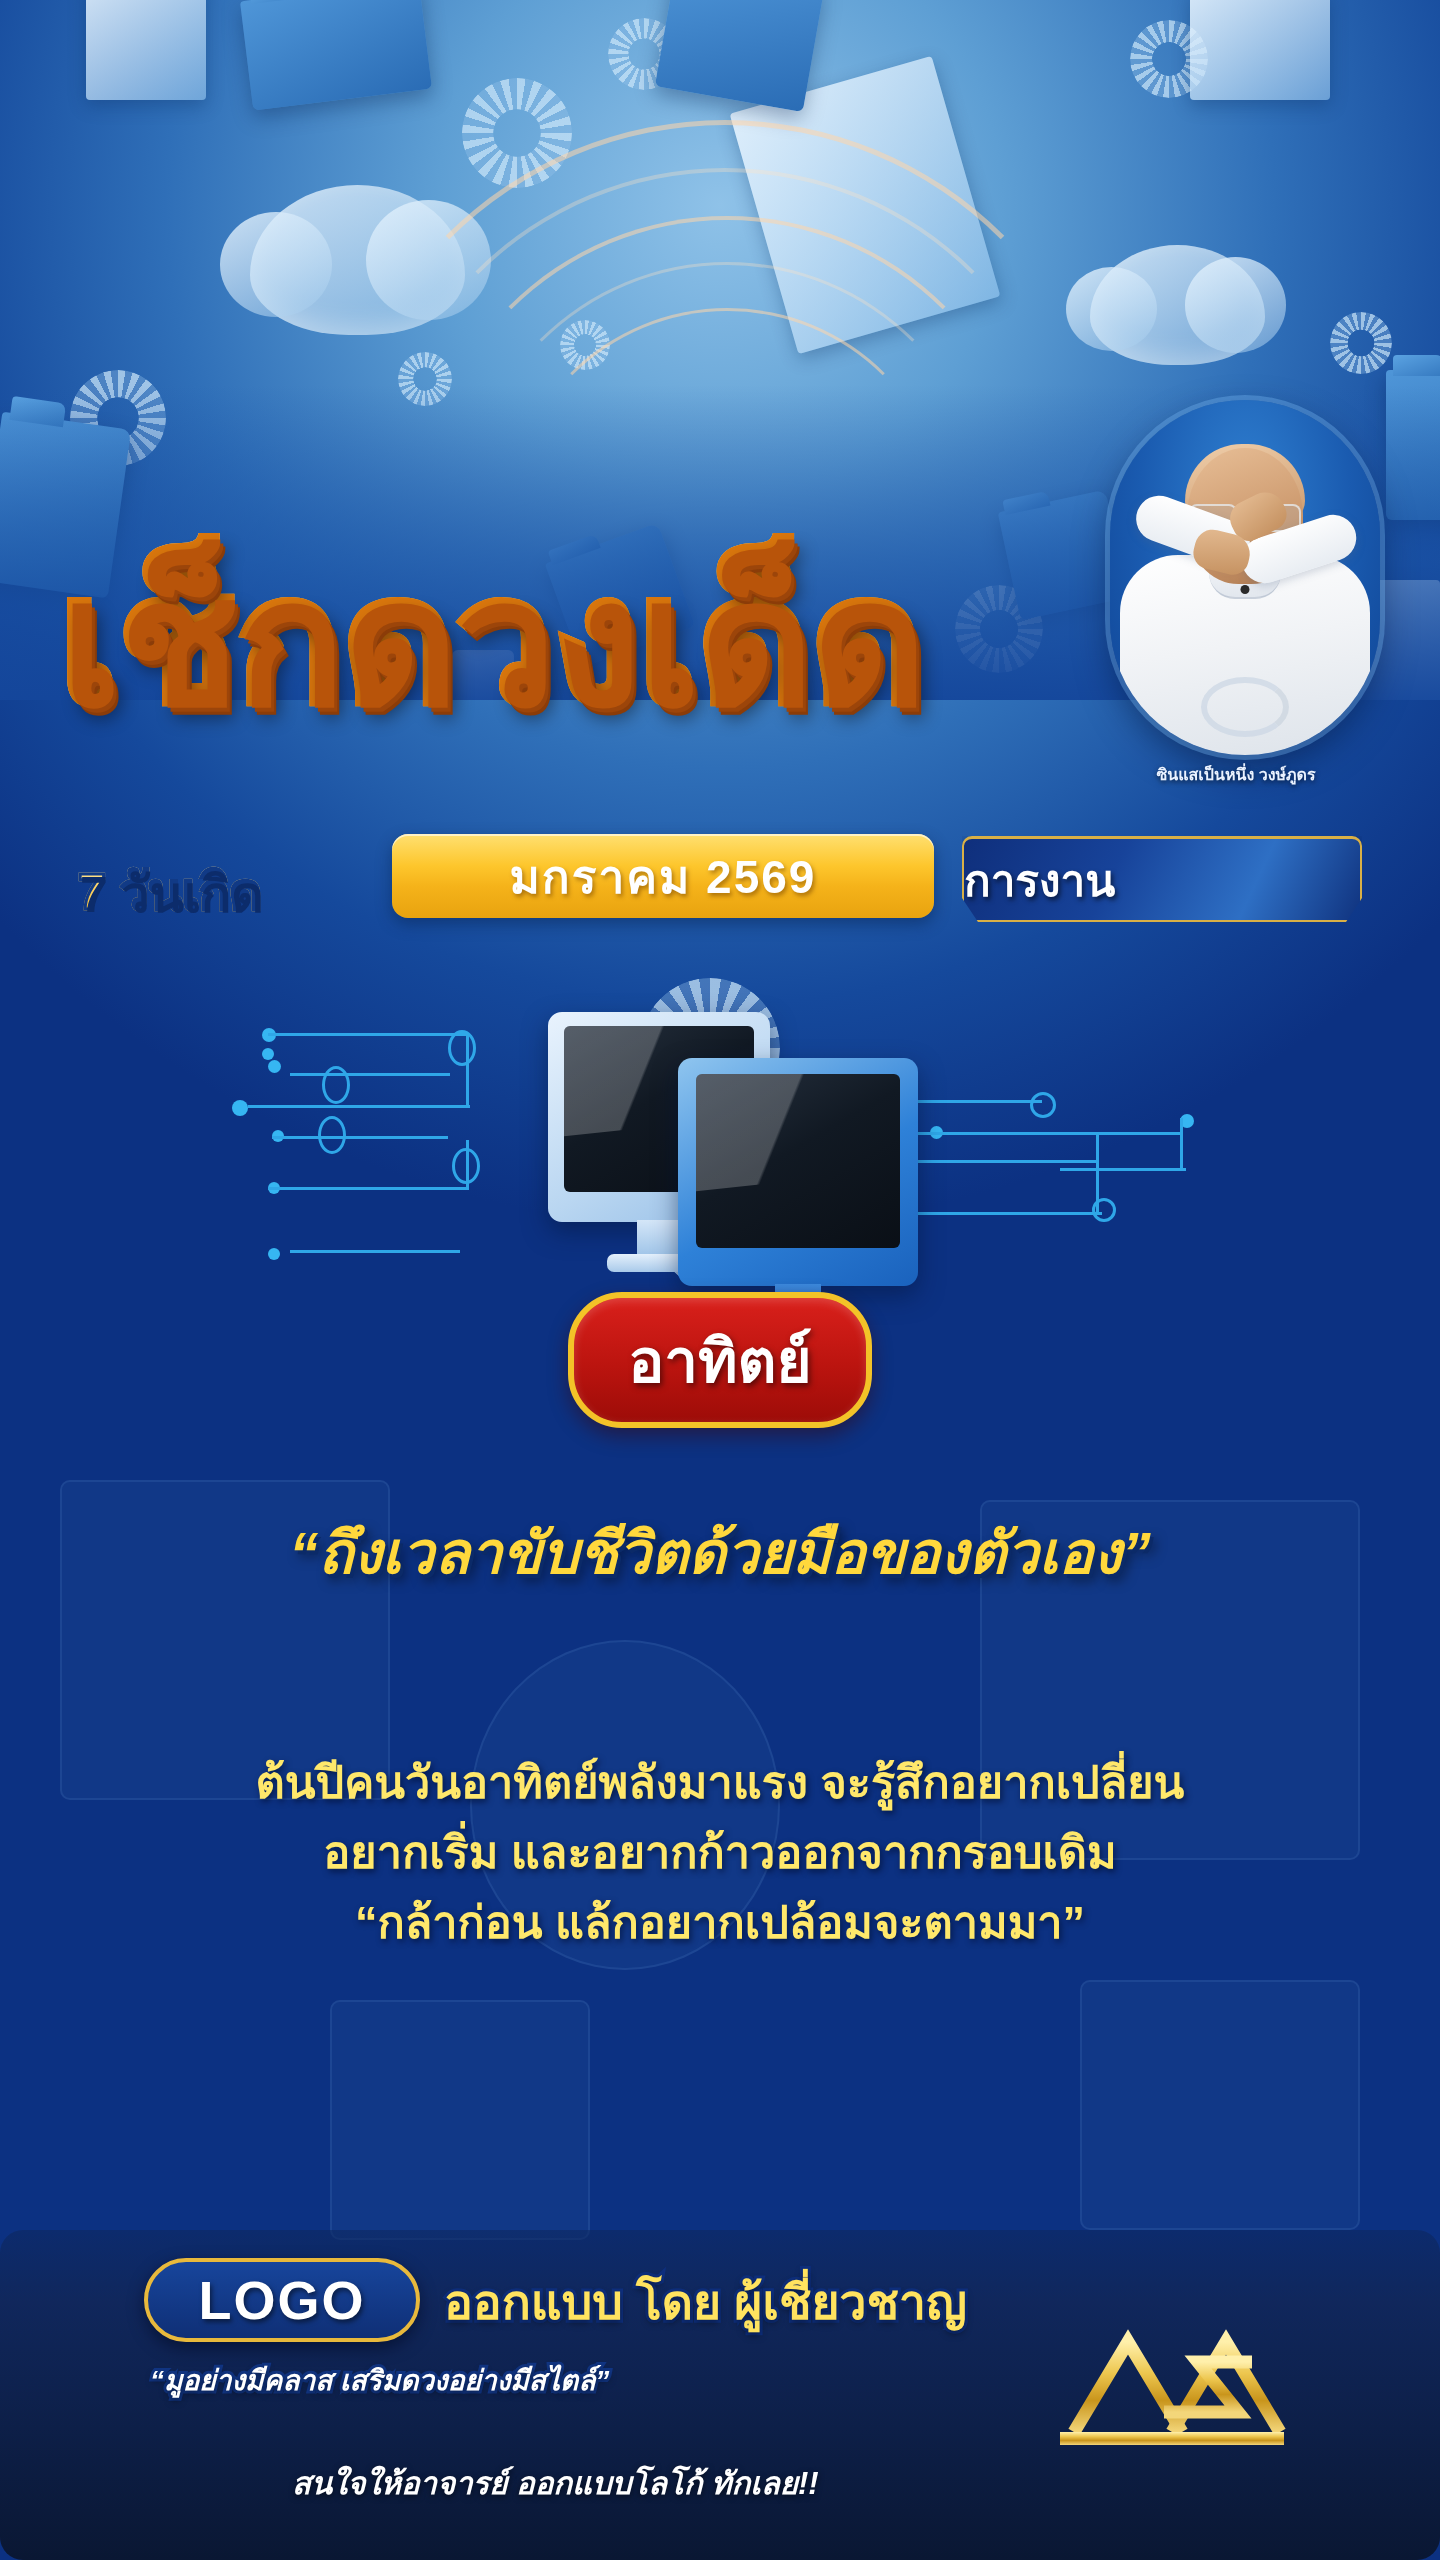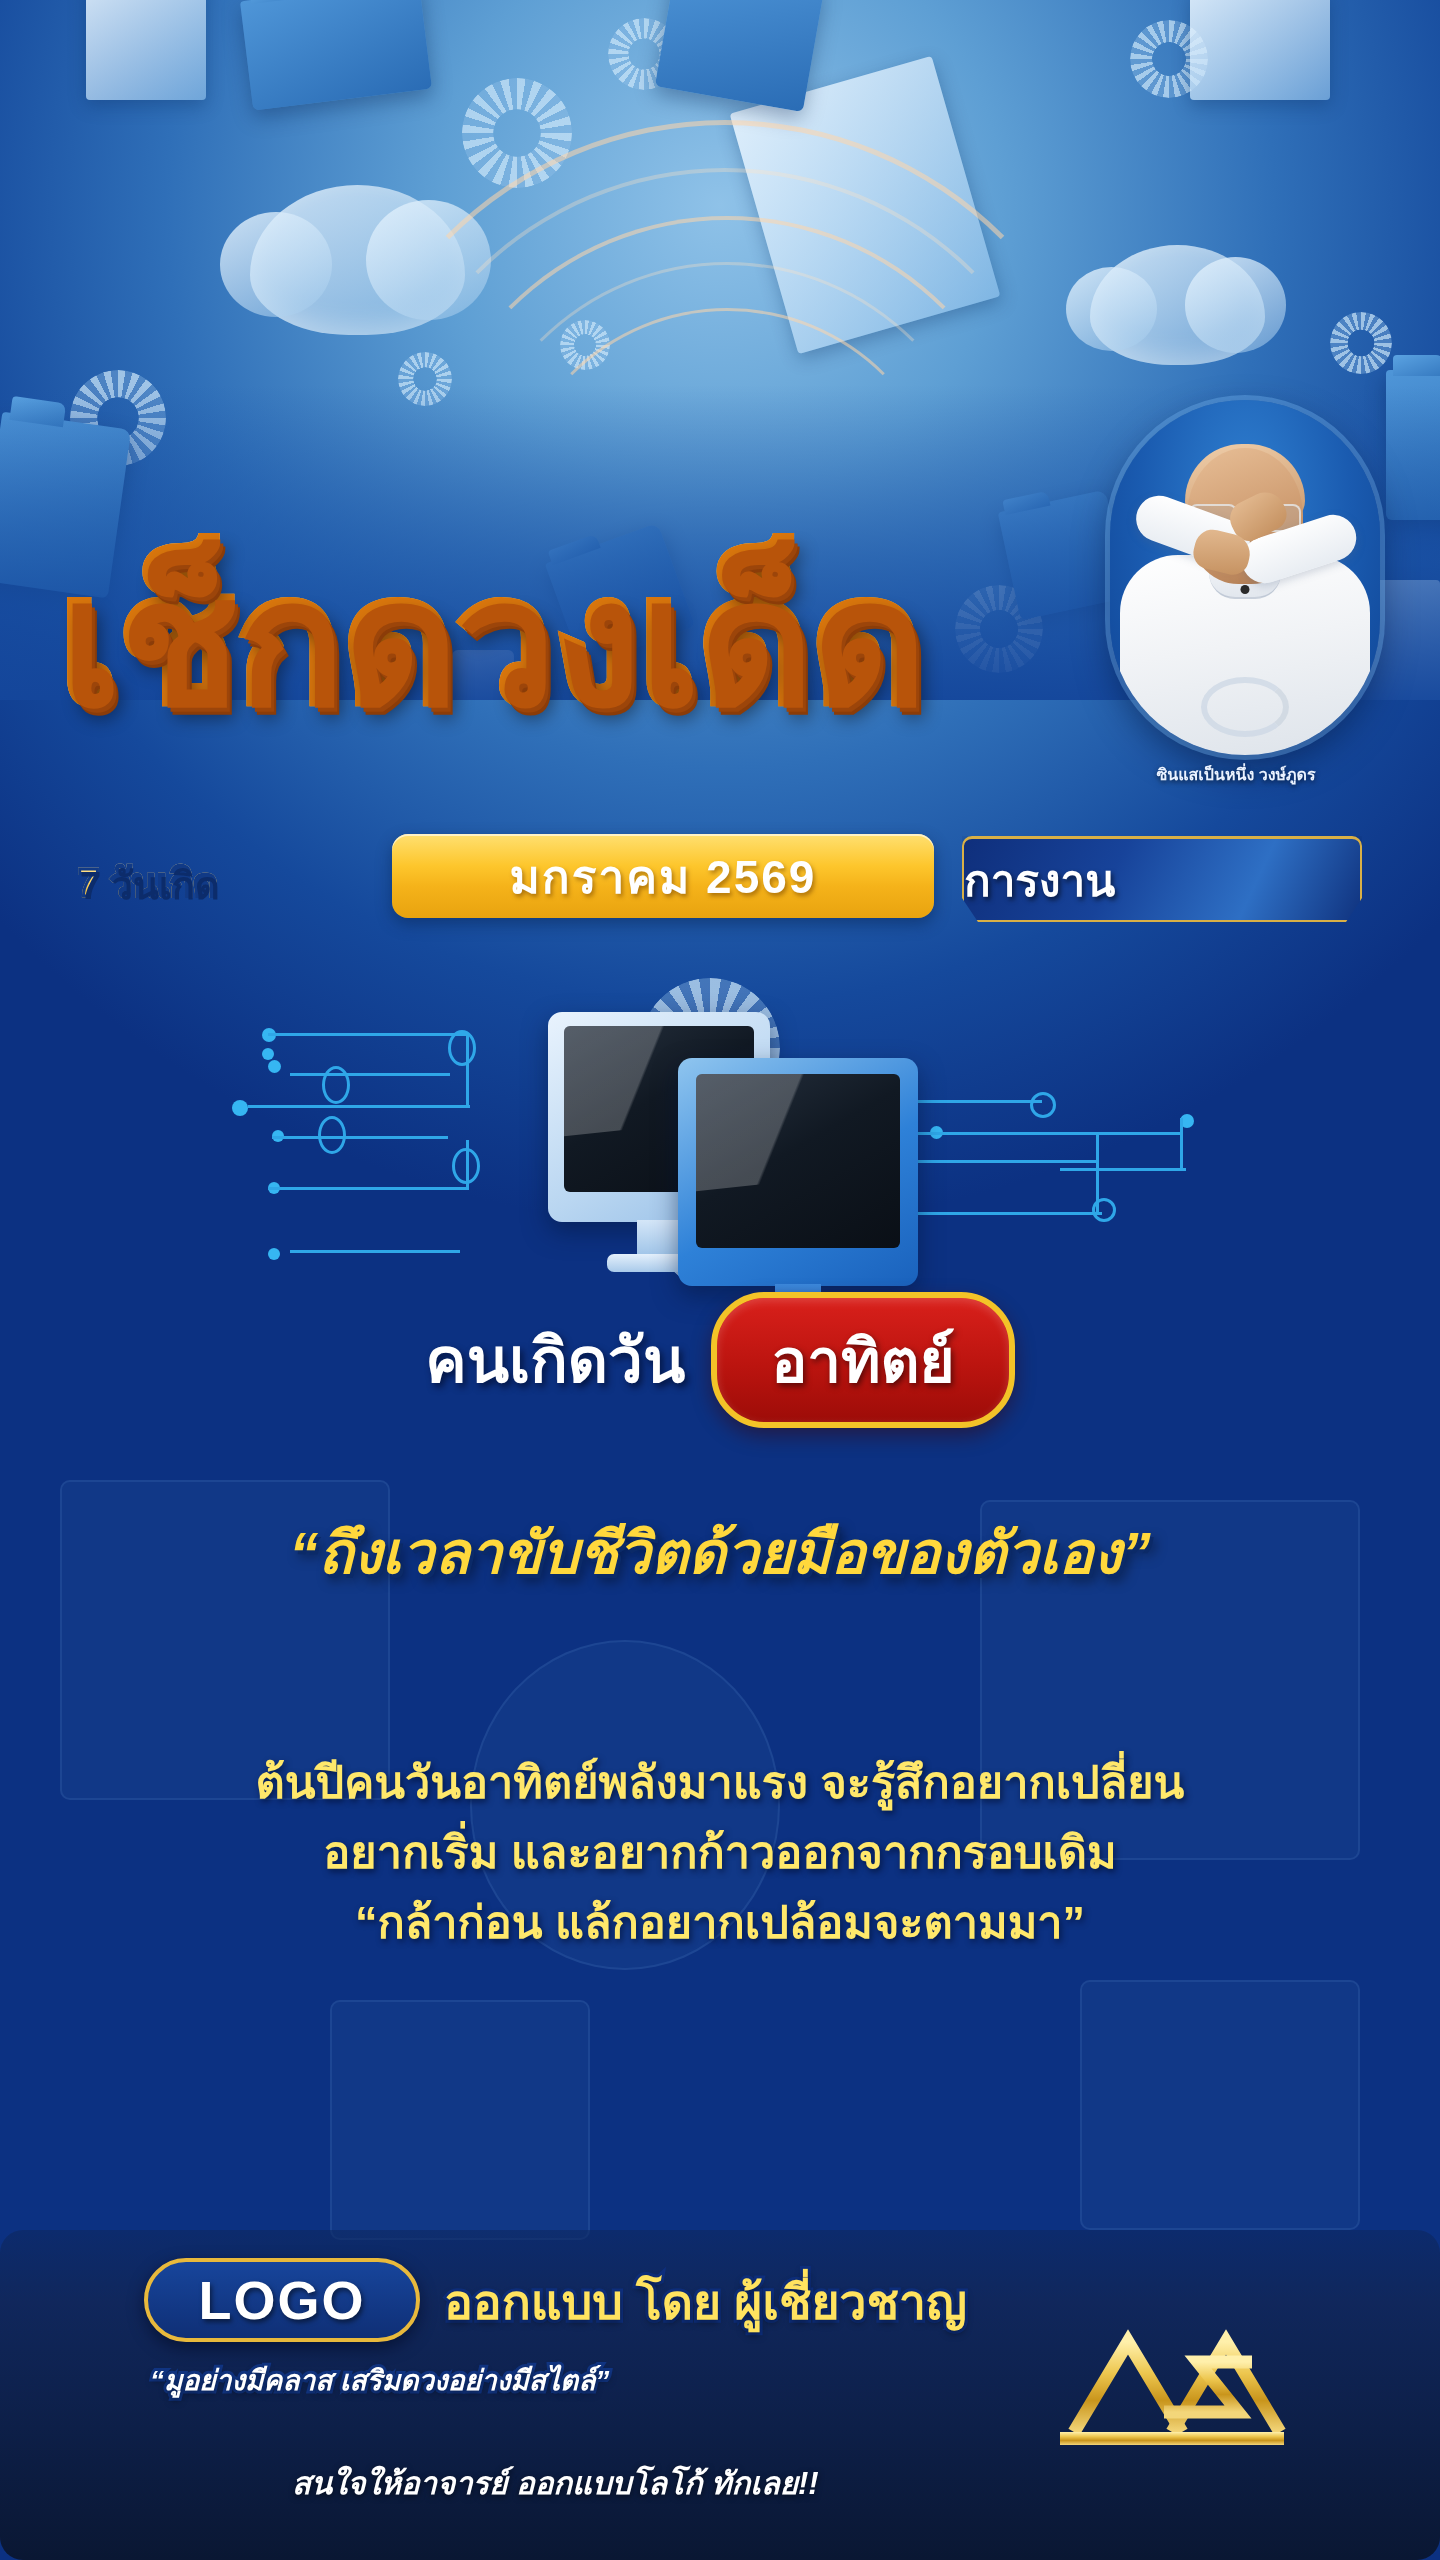--- a/index.html
+++ b/index.html
@@ -167,21 +167,21 @@
   .p-caption{
     position:absolute; right:44px; top:762px; width:320px;
     text-align:center; color:#eaf2ff; font-size:16px; font-weight:bold;
     text-shadow:0 2px 5px rgba(0,0,0,.55);
   }
 
   
   .badge-row{ position:absolute; left:0; top:826px; width:1440px; height:100px; }
   .b-days{
     position:absolute; left:78px; top:26px;
-    font-size:38px; font-weight:bold;
+    font-size:50px; font-weight:bold;
     background:linear-gradient(180deg,#fff4c4,#ffd564 45%,#e8ab22);
     -webkit-background-clip:text; background-clip:text; color:transparent;
     -webkit-text-stroke:3px #113a86; paint-order:stroke fill;
     text-shadow:2px 3px 0 #0c2c6b;
     white-space:nowrap;
   }
   .b-month{
     position:absolute; left:392px; top:8px; width:542px; height:84px;
     border-radius:16px;
     background:linear-gradient(180deg,#ffe071 0%,#fdc62c 38%,#f5b31a 62%,#e8a30f 100%);
@@ -444,21 +444,20 @@
 
     <div class="mon" style="left:678px;top:108px;width:240px;height:228px;">
       <div class="bez" style="background:linear-gradient(150deg,#8fc5ef,#2e81d8 55%,#1a62bd);"></div>
       <div class="scr" style="left:18px;top:16px;right:18px;bottom:38px;"></div>
       <div class="stand" style="bottom:-36px;width:46px;height:38px;background:linear-gradient(180deg,#3c8ade,#1b5db6);"></div>
       <div class="stand" style="bottom:-54px;width:112px;height:20px;border-radius:8px;background:linear-gradient(180deg,#4c97e6,#1d5fb8);"></div>
     </div>
   </div>
 
   <div class="day-line">
-    <div class="day-label">คนเกิดวัน</div>
     <div class="day-pill">
       <span>อาทิตย์</span>
     </div>
   </div>
 
   <div class="quote">“ถึงเวลาขับชีวิตด้วยมือของตัวเอง”</div>
 
   <div class="body-text">
     <div class="ln">ต้นปีคนวันอาทิตย์พลังมาแรง จะรู้สึกอยากเปลี่ยน</div>
     <div class="ln">อยากเริ่ม และอยากก้าวออกจากกรอบเดิม</div>

